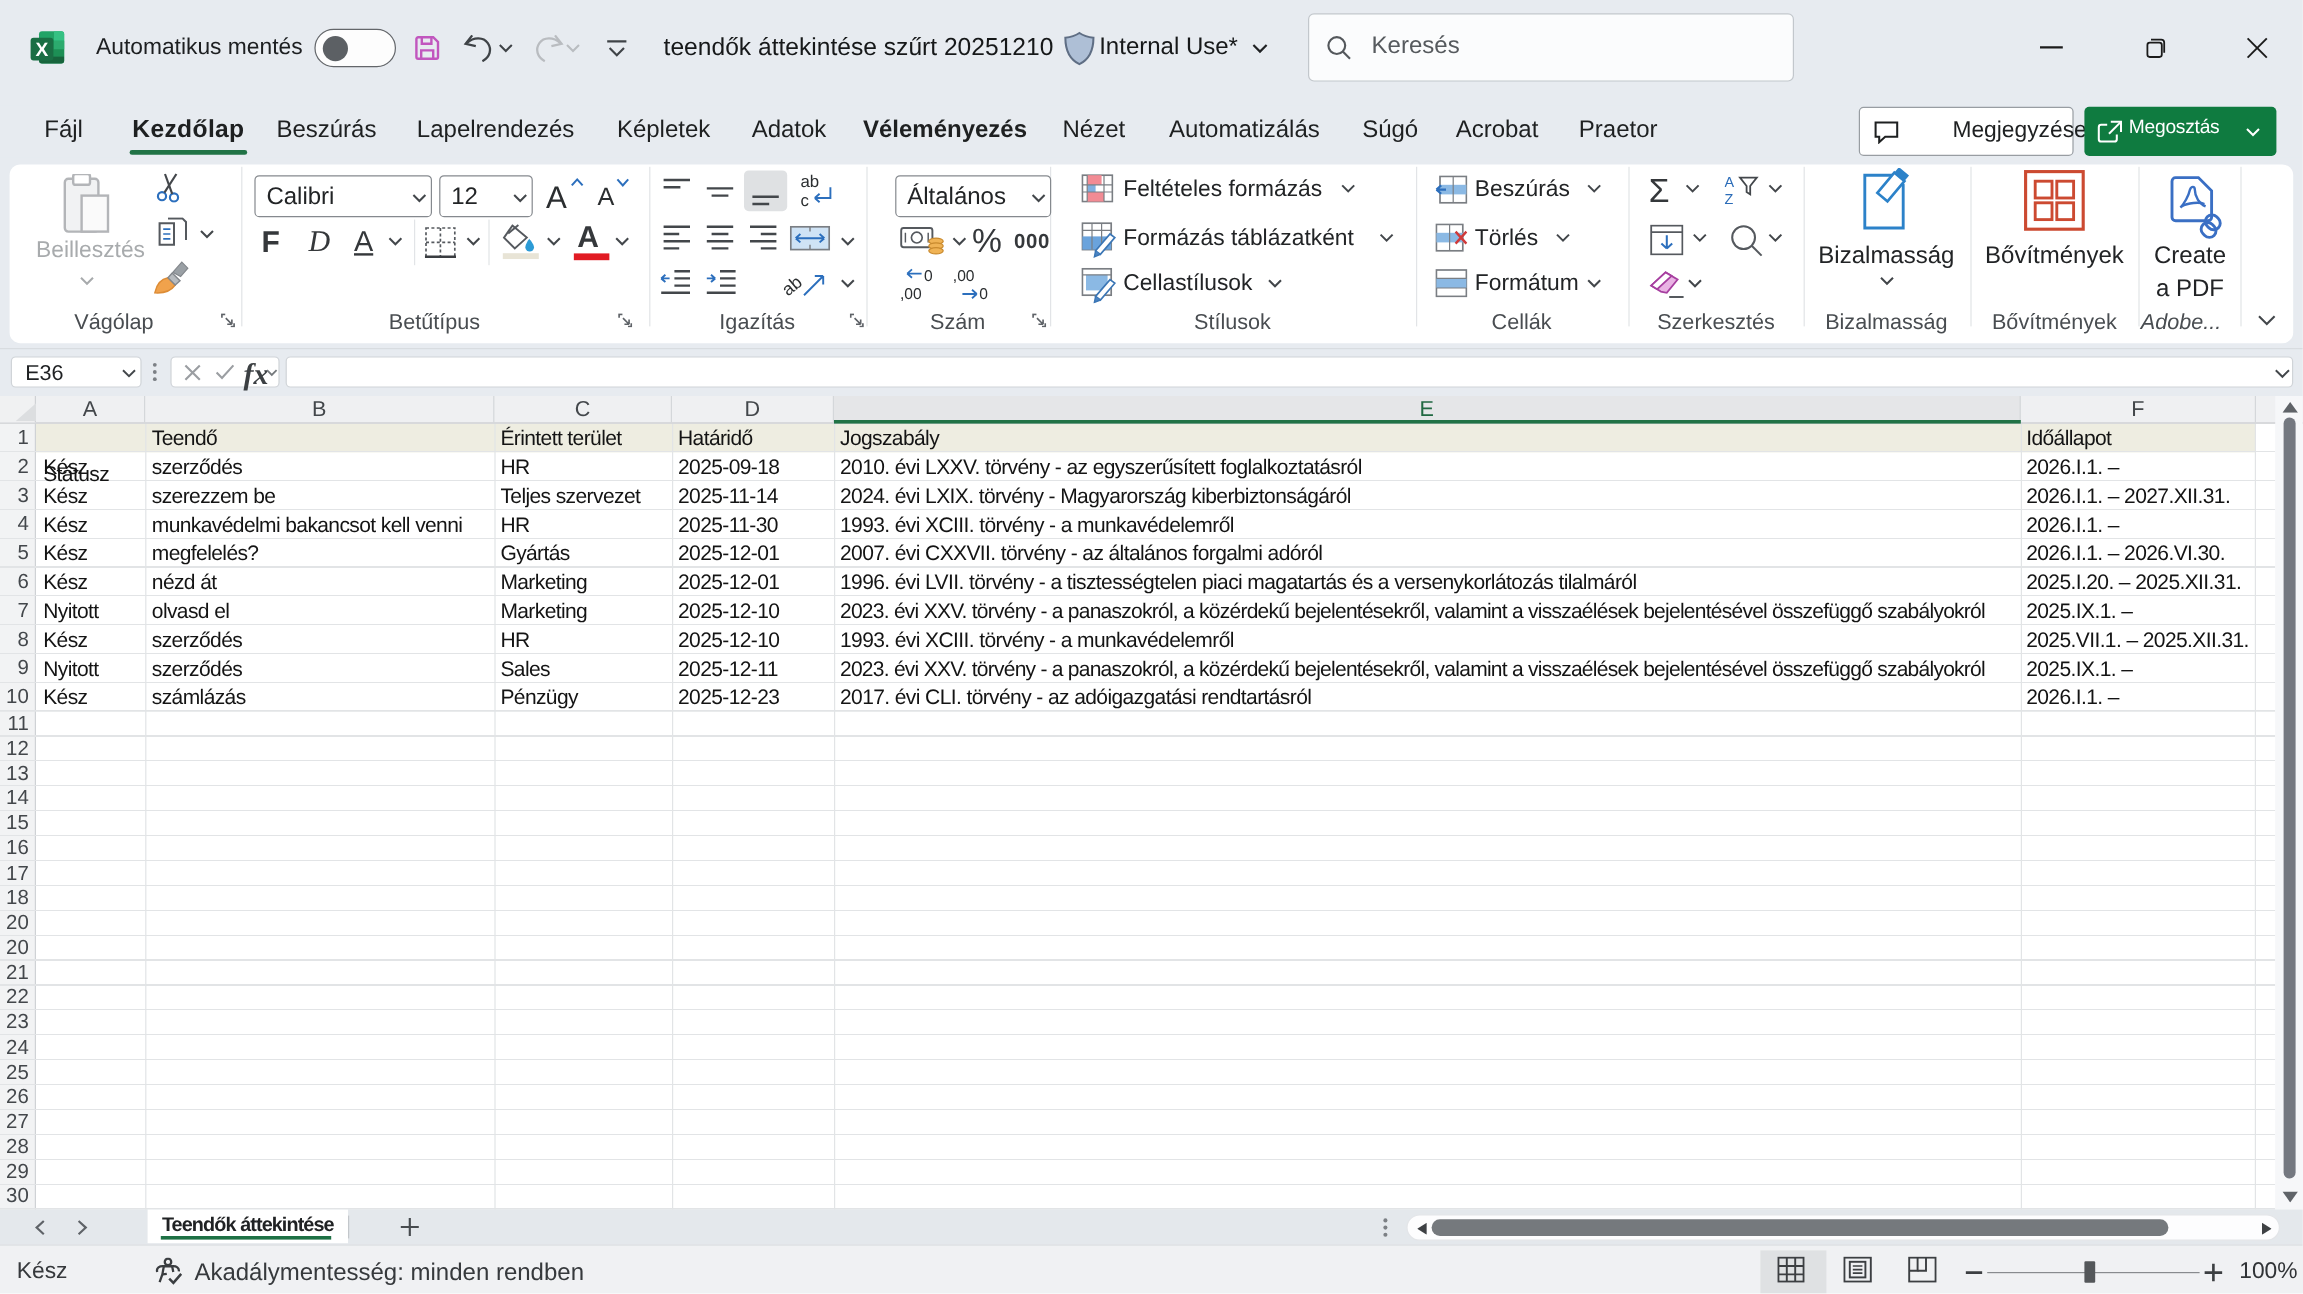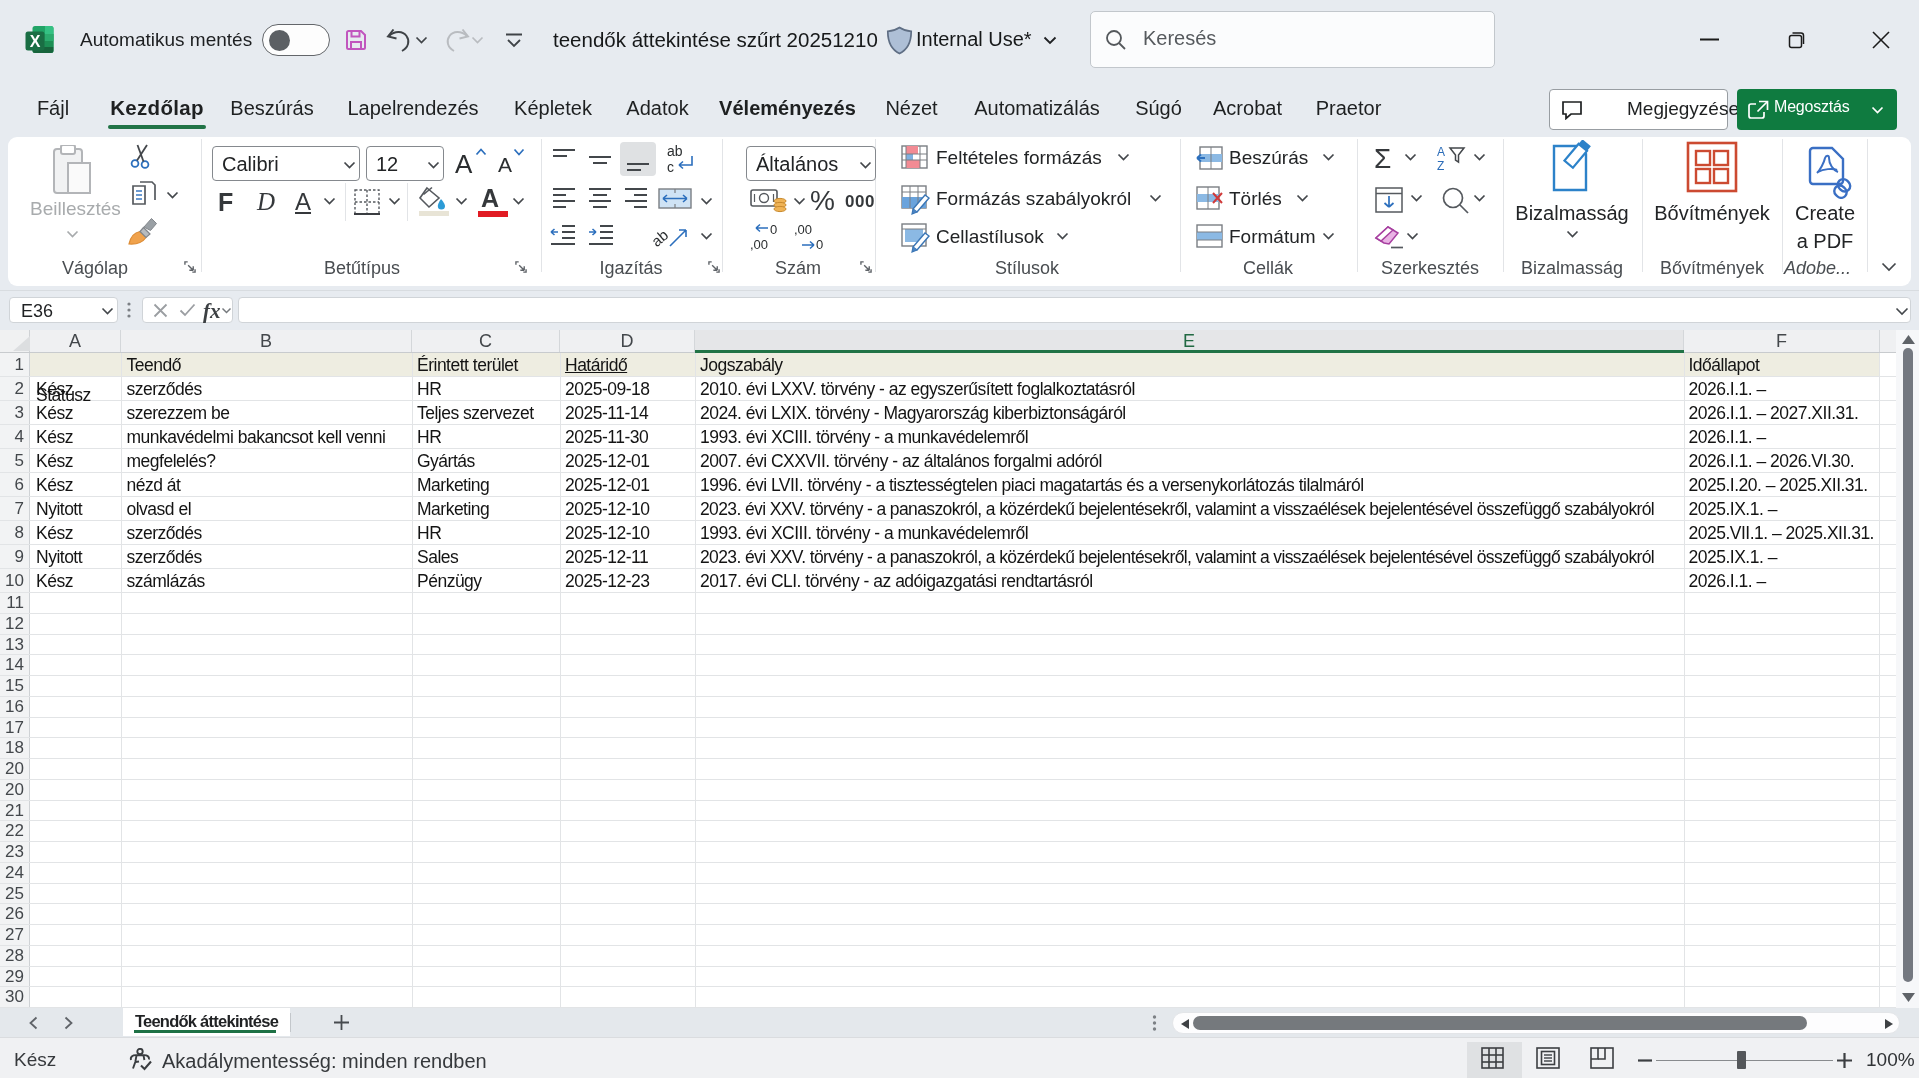--- a/index.html
+++ b/index.html
@@ -396,21 +396,21 @@
       </svg>
     <svg class="abs" style="left:901px;top:54px;" width="30" height="30" viewBox="0 0 30 30">
       <rect x="1" y="1" width="24" height="22" fill="#fff" stroke="#7a7e83" stroke-width="1.4"></rect>
       <rect x="1" y="12" width="24" height="11" fill="#6aa3dc"></rect>
       <line x1="1" y1="7" x2="25" y2="7" stroke="#7a7e83" stroke-width="1"></line>
       <line x1="9" y1="1" x2="9" y2="23" stroke="#7a7e83" stroke-width="1"></line>
       <line x1="17" y1="1" x2="17" y2="23" stroke="#7a7e83" stroke-width="1"></line>
       <path d="M12 24 L24 10 L28 13 L16 27 Z" fill="#fff" stroke="#3b76b5" stroke-width="1.4"></path>
       <path d="M12 24 L11 29 L16 27" fill="#4a84c4" stroke="#3b76b5" stroke-width="1.2"></path>
     </svg>
-    <div class="ribtext" style="left:936px;top:57px;">Formázás szabályokról</div>
+    <div class="ribtext" style="left:936px;top:57px;">Formázás táblázatként</div>
     <svg class="chv" style="left:1149px;top:63px;" width="13" height="9" viewBox="0 0 13 9">
         <path d="M1.5 1.5l5 5 5-5" stroke="#43474b" stroke-width="1.7" fill="none"></path>
       </svg>
     <svg class="abs" style="left:901px;top:92px;" width="30" height="30" viewBox="0 0 30 30">
       <rect x="1" y="1" width="24" height="22" fill="#fff" stroke="#7a7e83" stroke-width="1.4"></rect>
       <rect x="4" y="6" width="18" height="13" fill="#8bb9e4"></rect>
       <line x1="1" y1="6" x2="25" y2="6" stroke="#7a7e83" stroke-width="1"></line>
       <path d="M12 24 L24 10 L28 13 L16 27 Z" fill="#fff" stroke="#3b76b5" stroke-width="1.4"></path>
       <path d="M12 24 L11 29 L16 27" fill="#4a84c4" stroke="#3b76b5" stroke-width="1.2"></path>
     </svg>
@@ -540,21 +540,21 @@
         <circle cx="2" cy="8" r="1.6" fill="#7c8085"></circle>
         <circle cx="2" cy="14" r="1.6" fill="#7c8085"></circle>
     </svg>
     <div id="fxbox">
       <svg class="abs" style="left:10px;top:5px;" width="15" height="15" viewBox="0 0 15 15">
           <path d="M1.5 1.5 L13.5 13.5 M13.5 1.5 L1.5 13.5" stroke="#9b9ea2" stroke-width="1.8" fill="none"></path>
         </svg>
       <svg class="abs" style="left:36px;top:5px;" width="17" height="14" viewBox="0 0 17 14">
           <path d="M1.5 7.5 L6 12 L15.5 1.5" stroke="#9b9ea2" stroke-width="1.8" fill="none"></path>
         </svg>
-      <div class="abs" style="left:60px;top:1px;font-size:21px;font-style:italic;font-family:'Liberation Serif',serif;font-weight:bold;color:#3c4043;">fx</div>
+      <div class="abs" style="left:60px;top:1px;font-size:25px;font-style:italic;font-family:'Liberation Serif',serif;font-weight:bold;color:#3c4043;">fx</div>
       <svg class="chv" style="left:78px;top:9px;" width="11" height="8" viewBox="0 0 11 8">
           <path d="M1.5 1.5l4 4 4-4" stroke="#75797d" stroke-width="1.5" fill="none"></path>
         </svg>
     </div>
     <div id="finput">
       <svg class="chv" style="left:1656px;top:9px;" width="14" height="9" viewBox="0 0 14 9">
           <path d="M1.5 1.5l5.5 5.5 5.5-5.5" stroke="#43474b" stroke-width="1.6" fill="none"></path>
         </svg>
     </div>
   </div>
@@ -618,21 +618,21 @@
       <div class="colhead" style="left:1880px;width:16px;border-right:none;"></div>
       <div class="abs" style="left:695px;top:20px;width:989px;height:3px;background:#217346;"></div>
       <svg class="abs" style="left:13px;top:6px;" width="17" height="15" viewBox="0 0 17 15">
           <path d="M17 0 L17 15 L0 15 Z" fill="#dcdee0"></path>
         </svg>
     </div>
 
 <div class="cell" style="left:36px;top:23px;height:24px;line-height:24px;margin-top:30px;">Státusz</div>
 <div class="cell" style="left:126.5px;top:23px;height:24px;line-height:24px;">Teendő</div>
 <div class="cell" style="left:417px;top:23px;height:24px;line-height:24px;">Érintett terület</div>
-<div class="cell" style="left:565px;top:23px;height:24px;line-height:24px;text-decoration:underline;">Határidő</div>
+<div class="cell" style="left:565px;top:23px;height:24px;line-height:24px;">Határidő</div>
 <div class="cell" style="left:700px;top:23px;height:24px;line-height:24px;">Jogszabály</div>
 <div class="cell" style="left:1688.5px;top:23px;height:24px;line-height:24px;">Időállapot</div>
 <div class="cell" style="left:36px;top:47px;height:24px;line-height:24px;">Kész</div>
 <div class="cell" style="left:126.5px;top:47px;height:24px;line-height:24px;">szerződés</div>
 <div class="cell" style="left:417px;top:47px;height:24px;line-height:24px;">HR</div>
 <div class="cell" style="left:565px;top:47px;height:24px;line-height:24px;">2025-09-18</div>
 <div class="cell" style="left:700px;top:47px;height:24px;line-height:24px;">2010. évi LXXV. törvény - az egyszerűsített foglalkoztatásról</div>
 <div class="cell" style="left:1688.5px;top:47px;height:24px;line-height:24px;">2026.I.1. –</div>
 <div class="cell" style="left:36px;top:71px;height:24px;line-height:24px;">Kész</div>
 <div class="cell" style="left:126.5px;top:71px;height:24px;line-height:24px;">szerezzem be</div>

